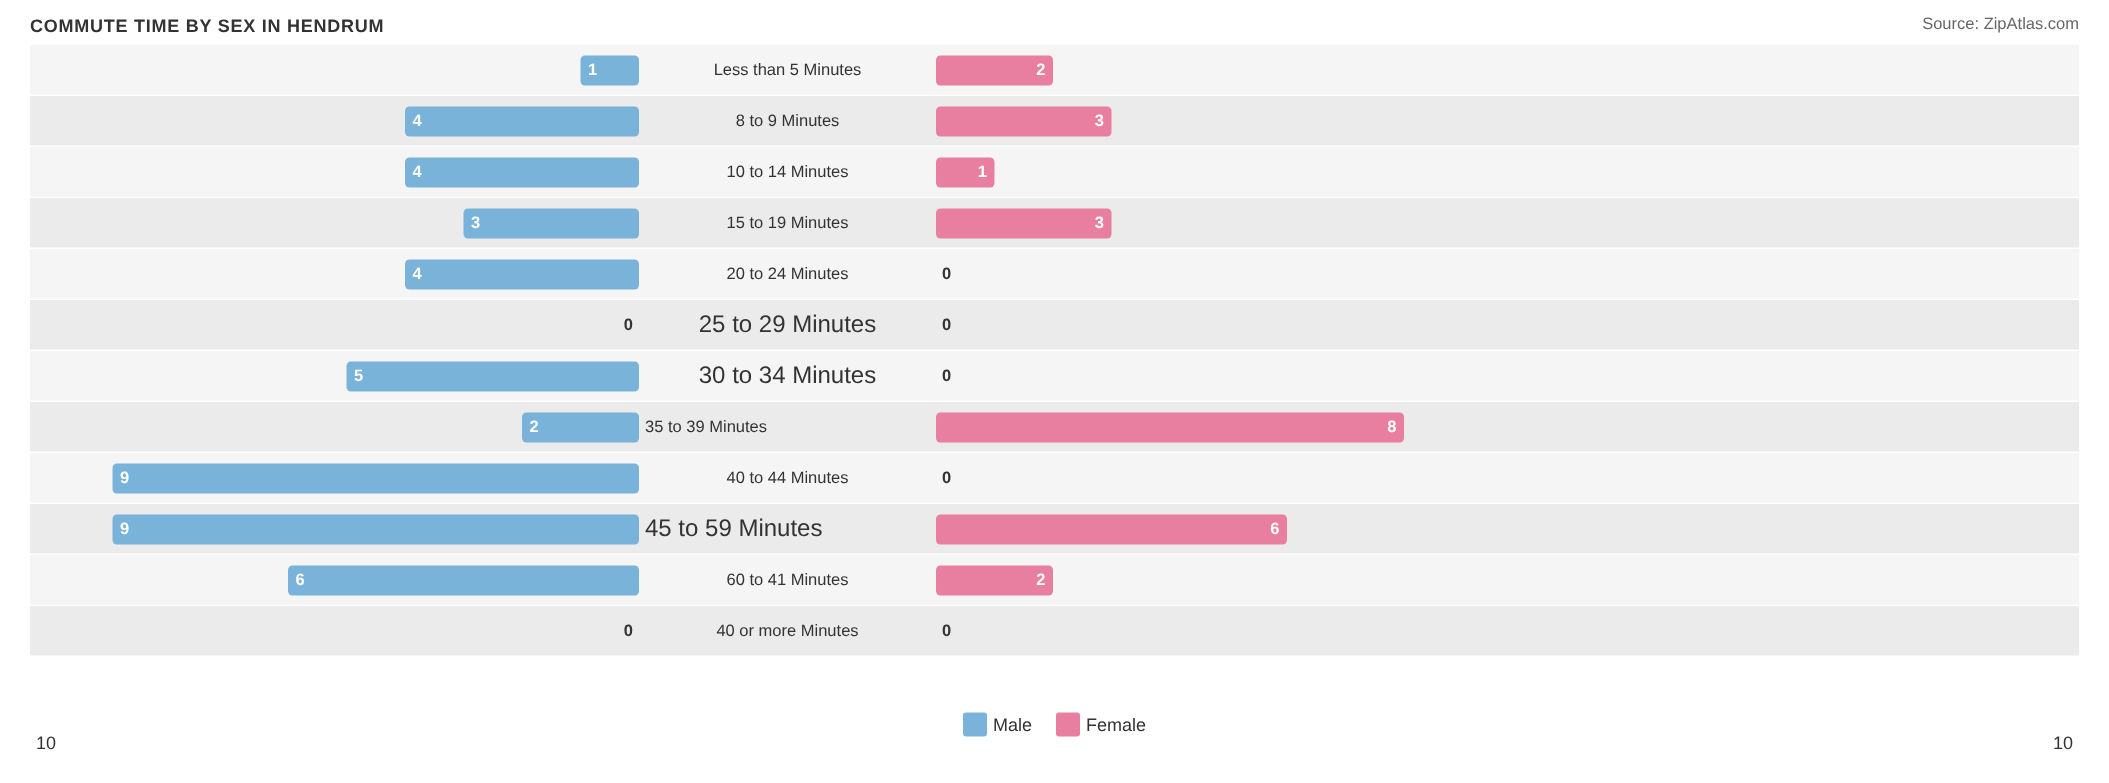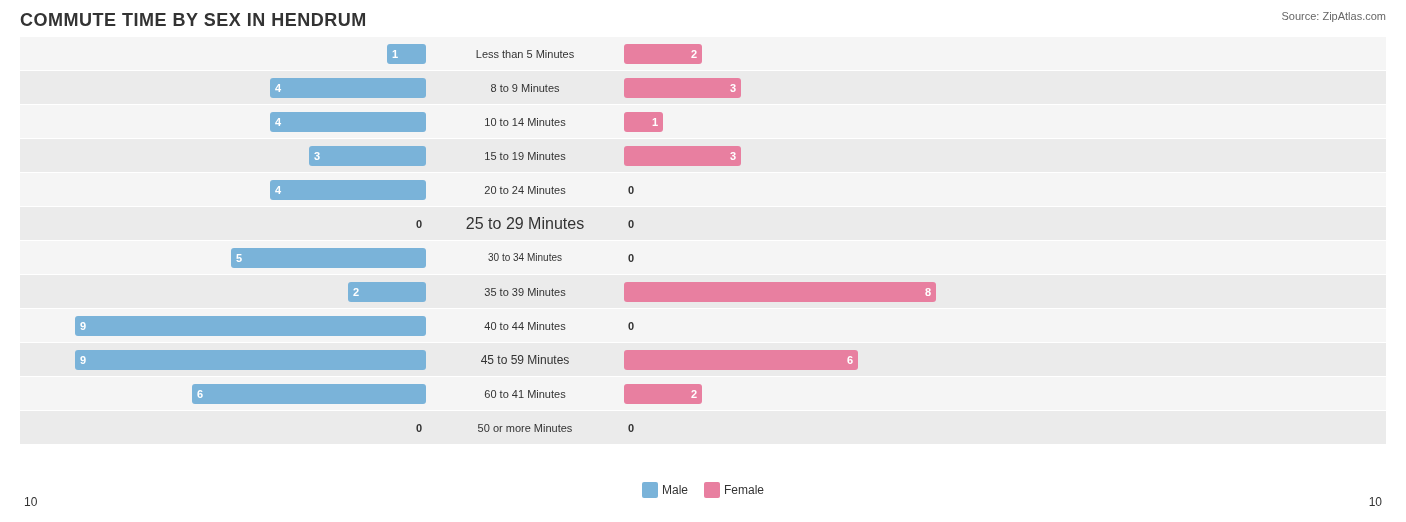--- a/index.html
+++ b/index.html
@@ -10,21 +10,21 @@
       height: 522px;
       overflow: hidden;
     }
     .chart-container {
       width: 1406px;
       height: 522px;
       padding: 10px 20px 30px 20px;
       position: relative;
     }
     .chart-title {
-      font-size: 18px;
+      font-size: 12px;
       font-weight: bold;
       color: #333;
       text-transform: uppercase;
       letter-spacing: 0.5px;
       margin-bottom: 6px;
     }
     .source {
       position: absolute;
       top: 10px;
       right: 20px;
@@ -158,32 +158,32 @@
         <div style="width: 410px; display: flex; align-items: center; justify-content: flex-start; padding-left: 4px; position: relative; height: 100%;">
           <span style="font-size: 11px; font-weight: bold; color: rgb(51, 51, 51); margin-left: 4px;">0</span>
         </div>
       </div>
       <div class="row" style="display: flex; align-items: center; height: 33px; margin-bottom: 1px; background: rgb(245, 245, 245);">
         <div style="width: 410px; display: flex; align-items: center; justify-content: flex-end; padding-right: 4px; position: relative; height: 100%;">
           <div style="height: 20px; background: rgb(122, 179, 217); border-radius: 3px; width: 195px; display: flex; align-items: center;">
             <span style="font-size:11px;font-weight:bold;color:#fff;padding:0 5px;">5</span>
           </div>
         </div>
-        <div style="width: 190px; text-align: center; font-size: 10px; color: rgb(51, 51, 51); flex-shrink: 0;">30 to 34 Minutes</div>
+        <div style="width: 190px; text-align: center; font-size: 16px; color: rgb(51, 51, 51); flex-shrink: 0;">30 to 34 Minutes</div>
         <div style="width: 410px; display: flex; align-items: center; justify-content: flex-start; padding-left: 4px; position: relative; height: 100%;">
           <span style="font-size: 11px; font-weight: bold; color: rgb(51, 51, 51); margin-left: 4px;">0</span>
         </div>
       </div>
       <div class="row" style="display: flex; align-items: center; height: 33px; margin-bottom: 1px; background: rgb(235, 235, 235);">
         <div style="width: 410px; display: flex; align-items: center; justify-content: flex-end; padding-right: 4px; position: relative; height: 100%;">
           <div style="height: 20px; background: rgb(122, 179, 217); border-radius: 3px; width: 78px; display: flex; align-items: center;">
             <span style="font-size:11px;font-weight:bold;color:#fff;padding:0 5px;">2</span>
           </div>
         </div>
-        <div style="width: 190px; text-align: center; font-size: 11px; color: rgb(51, 51, 51); flex-shrink: 0;">35 to 39 Minutes</div>
+        <div style="width: 190px; text-align: left; font-size: 11px; color: rgb(51, 51, 51); flex-shrink: 0;">35 to 39 Minutes</div>
         <div style="width: 410px; display: flex; align-items: center; justify-content: flex-start; padding-left: 4px; position: relative; height: 100%;">
           <div style="height: 20px; background: rgb(232, 127, 160); border-radius: 3px; width: 312px; display: flex; align-items: center; justify-content: flex-end;">
             <span style="font-size:11px;font-weight:bold;color:#fff;padding:0 5px;">8</span>
           </div>
         </div>
       </div>
       <div class="row" style="display: flex; align-items: center; height: 33px; margin-bottom: 1px; background: rgb(245, 245, 245);">
         <div style="width: 410px; display: flex; align-items: center; justify-content: flex-end; padding-right: 4px; position: relative; height: 100%;">
           <div style="height: 20px; background: rgb(122, 179, 217); border-radius: 3px; width: 351px; display: flex; align-items: center;">
             <span style="font-size:11px;font-weight:bold;color:#fff;padding:0 5px;">9</span>
@@ -193,21 +193,21 @@
         <div style="width: 410px; display: flex; align-items: center; justify-content: flex-start; padding-left: 4px; position: relative; height: 100%;">
           <span style="font-size: 11px; font-weight: bold; color: rgb(51, 51, 51); margin-left: 4px;">0</span>
         </div>
       </div>
       <div class="row" style="display: flex; align-items: center; height: 33px; margin-bottom: 1px; background: rgb(235, 235, 235);">
         <div style="width: 410px; display: flex; align-items: center; justify-content: flex-end; padding-right: 4px; position: relative; height: 100%;">
           <div style="height: 20px; background: rgb(122, 179, 217); border-radius: 3px; width: 351px; display: flex; align-items: center;">
             <span style="font-size:11px;font-weight:bold;color:#fff;padding:0 5px;">9</span>
           </div>
         </div>
-        <div style="width: 190px; text-align: center; font-size: 12px; color: rgb(51, 51, 51); flex-shrink: 0;">45 to 59 Minutes</div>
+        <div style="width: 190px; text-align: left; font-size: 16px; color: rgb(51, 51, 51); flex-shrink: 0;">45 to 59 Minutes</div>
         <div style="width: 410px; display: flex; align-items: center; justify-content: flex-start; padding-left: 4px; position: relative; height: 100%;">
           <div style="height: 20px; background: rgb(232, 127, 160); border-radius: 3px; width: 234px; display: flex; align-items: center; justify-content: flex-end;">
             <span style="font-size:11px;font-weight:bold;color:#fff;padding:0 5px;">6</span>
           </div>
         </div>
       </div>
       <div class="row" style="display: flex; align-items: center; height: 33px; margin-bottom: 1px; background: rgb(245, 245, 245);">
         <div style="width: 410px; display: flex; align-items: center; justify-content: flex-end; padding-right: 4px; position: relative; height: 100%;">
           <div style="height: 20px; background: rgb(122, 179, 217); border-radius: 3px; width: 234px; display: flex; align-items: center;">
             <span style="font-size:11px;font-weight:bold;color:#fff;padding:0 5px;">6</span>
@@ -217,21 +217,21 @@
         <div style="width: 410px; display: flex; align-items: center; justify-content: flex-start; padding-left: 4px; position: relative; height: 100%;">
           <div style="height: 20px; background: rgb(232, 127, 160); border-radius: 3px; width: 78px; display: flex; align-items: center; justify-content: flex-end;">
             <span style="font-size:11px;font-weight:bold;color:#fff;padding:0 5px;">2</span>
           </div>
         </div>
       </div>
       <div class="row" style="display: flex; align-items: center; height: 33px; margin-bottom: 1px; background: rgb(235, 235, 235);">
         <div style="width: 410px; display: flex; align-items: center; justify-content: flex-end; padding-right: 4px; position: relative; height: 100%;">
           <span style="font-size: 11px; font-weight: bold; color: rgb(51, 51, 51); margin-right: 4px;">0</span>
         </div>
-        <div style="width: 190px; text-align: center; font-size: 11px; color: rgb(51, 51, 51); flex-shrink: 0;">50 or more Minutes</div>
+        <div style="width: 190px; text-align: center; font-size: 11px; color: rgb(51, 51, 51); flex-shrink: 0;">40 or more Minutes</div>
         <div style="width: 410px; display: flex; align-items: center; justify-content: flex-start; padding-left: 4px; position: relative; height: 100%;">
           <span style="font-size: 11px; font-weight: bold; color: rgb(51, 51, 51); margin-left: 4px;">0</span>
         </div>
       </div>
     </div>
 
   <div class="footer">
     <span class="axis-label">10</span>
     <div class="legend">
       <div class="legend-item">

